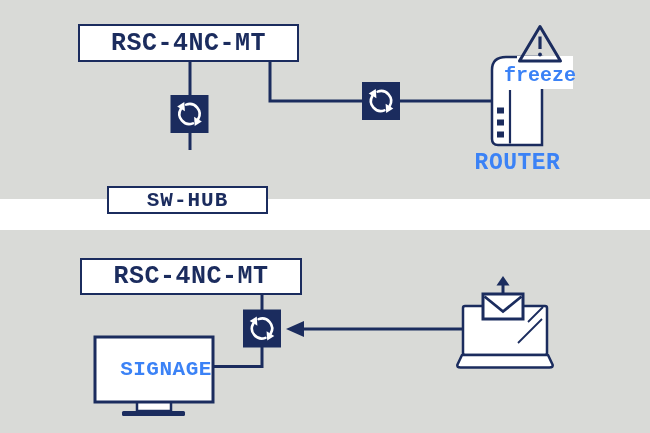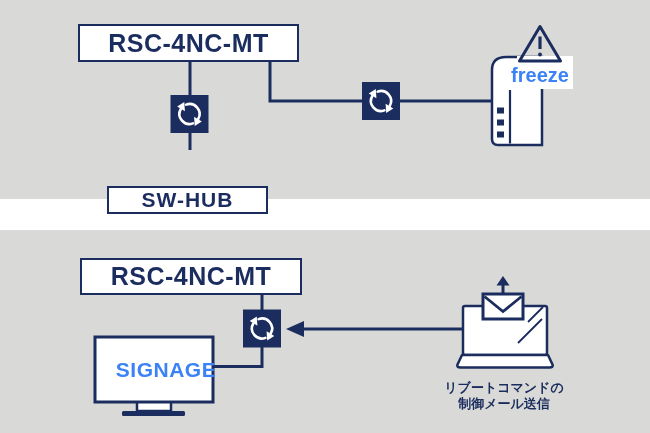--- a/index.html
+++ b/index.html
@@ -1,18 +1,18 @@
 <!DOCTYPE html>
 <html><head>
 <meta charset="utf-8">
 <style>
   html,body { margin:0; padding:0; background:#ffffff; }
   #canvas {
     position:relative; width:650px; height:433px; overflow:hidden;
-    font-family:Liberation Sans, sans-serif; background:#ffffff;
+    font-family:Liberation Mono, monospace; background:#ffffff;
   }
   .panel { position:absolute; left:0; width:650px; background:#d9dad7; }
   #panel-top { top:0; height:199px; }
   #panel-bottom { top:230px; height:203px; }
   #art { position:absolute; left:0; top:0; z-index:2; }
   .label-layer { position:absolute; left:0; top:0; width:650px; height:433px; z-index:3; pointer-events:none; }
   .box {
     position:absolute; background:#ffffff; border:2.5px solid #1b2c5e;
     box-sizing:border-box; display:flex; align-items:center; justify-content:center;
     font-weight:bold; color:#1b2c5e;
@@ -103,24 +103,21 @@
   </svg>
 
   <div class="label-layer">
     <div id="box-rsc-top" class="box">
       <span>RSC-4NC-MT</span>
     </div>
     <div id="box-swhub" class="box">
       <span>SW-HUB</span>
     </div>
     <div id="freeze-label" class="flat-label">freeze</div>
+    <div id="router-label" class="flat-label">ROUTER</div>
 
     <div id="box-rsc-bottom" class="box">
       <span>RSC-4NC-MT</span>
     </div>
     <div id="signage-label" class="flat-label">SIGNAGE</div>
-    <div id="laptop-caption">
-      <span>リブートコマンドの</span>
-      <span>制御メール送信</span>
-    </div>
   </div>
 
 </div>
 
 </body></html>

